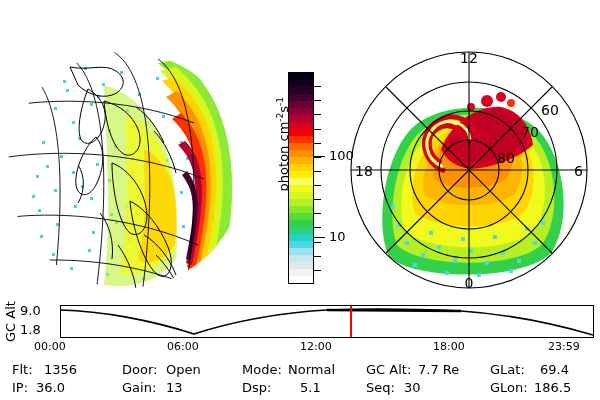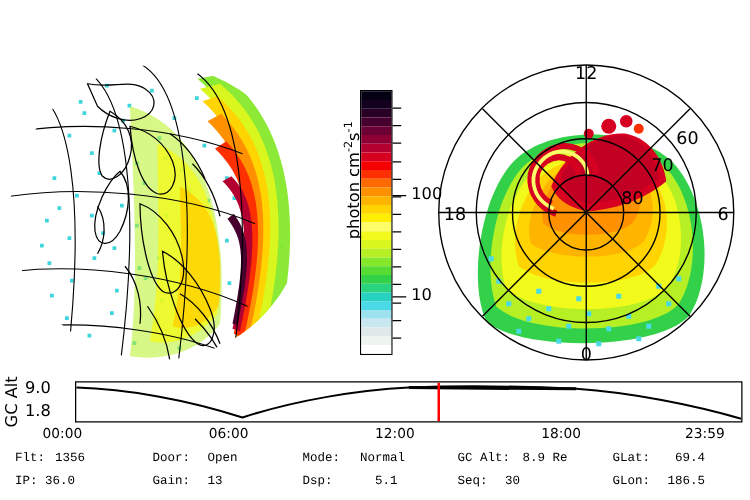--- a/index.html
+++ b/index.html
@@ -35,21 +35,21 @@
   #orbit-ylab{position:absolute;left:2px;top:300px;width:16px;height:44px;}
   #orbit-ylab span{position:absolute;left:-14px;top:14px;width:44px;
       transform:rotate(-90deg);font-size:13px;text-align:center;}
   .orb-ytick{position:absolute;font-size:13px;left:20px;}
   #orbit-box{position:absolute;left:60px;top:305px;width:534px;height:33px;
       border:1px solid #000;box-sizing:border-box;}
   .orb-title{position:absolute;font-size:13px;top:292px;white-space:nowrap;}
   .orb-xlab{position:absolute;font-size:11px;top:340px;white-space:nowrap;}
 
   
-  #status{position:absolute;left:0;top:362px;width:600px;height:38px;font-size:10px;font-family:Liberation Mono, monospace;}
+  #status{position:absolute;left:0;top:362px;width:600px;height:38px;font-size:13px;}
   #status span{position:absolute;white-space:nowrap;}
   .r1{top:0;} .r2{top:18px;}
   .sup{font-size:9px;vertical-align:super;}
 </style>
 </head>
 <body>
 <div id="root">
 
 
 <div id="globe-panel">
@@ -376,21 +376,21 @@
   <span class="r1" style="left:166px;">Open</span>
   <span class="r2" style="left:122px;">Gain:</span>
   <span class="r2" style="left:166px;">13</span>
 
   <span class="r1" style="left:242px;">Mode:</span>
   <span class="r1" style="left:288px;">Normal</span>
   <span class="r2" style="left:242px;">Dsp:</span>
   <span class="r2" style="left:300px;">5.1</span>
 
   <span class="r1" style="left:366px;">GC Alt:</span>
-  <span class="r1" style="left:418px;">8.9 Re</span>
+  <span class="r1" style="left:418px;">7.7 Re</span>
   <span class="r2" style="left:366px;">Seq:</span>
   <span class="r2" style="left:404px;">30</span>
 
   <span class="r1" style="left:490px;">GLat:</span>
   <span class="r1" style="left:540px;">69.4</span>
   <span class="r2" style="left:490px;">GLon:</span>
   <span class="r2" style="left:534px;">186.5</span>
 </div>
 
 </div>

